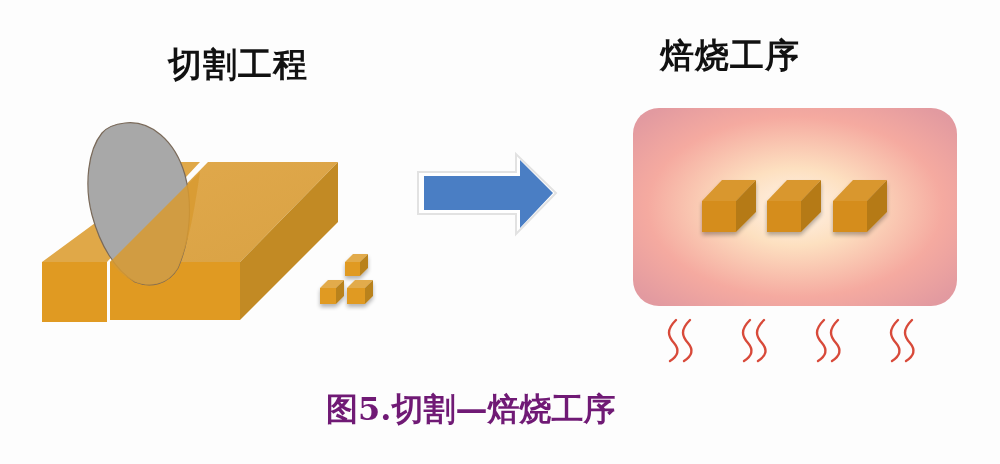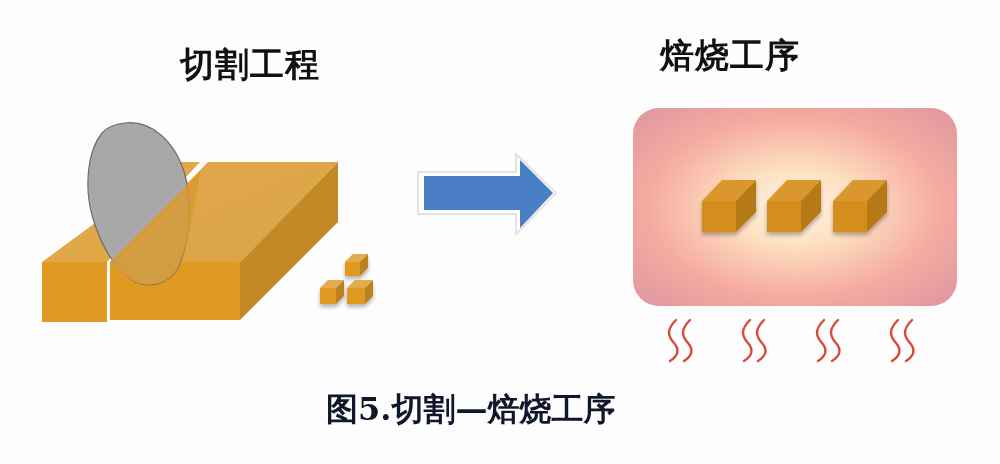--- a/index.html
+++ b/index.html
@@ -1,23 +1,23 @@
 <!DOCTYPE html>
 <html><head>
   <meta charset="utf-8">
   <style>
     html, body { margin: 0; padding: 0; background: #fdfdfd; }
     body { width: 1000px; height: 464px; position: relative; overflow: hidden;
            font-family: "DejaVu Sans", "Liberation Sans", sans-serif; }
     .title { position: absolute; font-weight: bold; color: #111; font-size: 34px;
              letter-spacing: 1px; white-space: nowrap; font-family: "DejaVu Serif", "Liberation Serif", serif; }
-    #title-left { left: 180px; top: 42px; text-align: right; }
+    #title-left { left: 168px; top: 42px; text-align: right; }
     #title-right { left: 660px; top: 33px; }
     #caption { position: absolute; left: 326px; top: 388px; font-size: 32px; font-weight: bold;
-               color: #0f172a; white-space: nowrap; font-family: "DejaVu Serif", "Liberation Serif", serif; }
+               color: #701a75; white-space: nowrap; font-family: "DejaVu Serif", "Liberation Serif", serif; }
     svg.stage { position: absolute; left: 0; top: 0; }
   </style>
 </head>
 <body>
 
 <svg class="stage" width="1000" height="464" viewBox="0 0 1000 464" xmlns="http://www.w3.org/2000/svg">
   <defs>
     <radialGradient id="furnaceGrad" cx="50%" cy="50%" r="65%">
       <stop offset="0%" stop-color="#fff3ea"></stop>
       <stop offset="30%" stop-color="#fde0c0"></stop>

